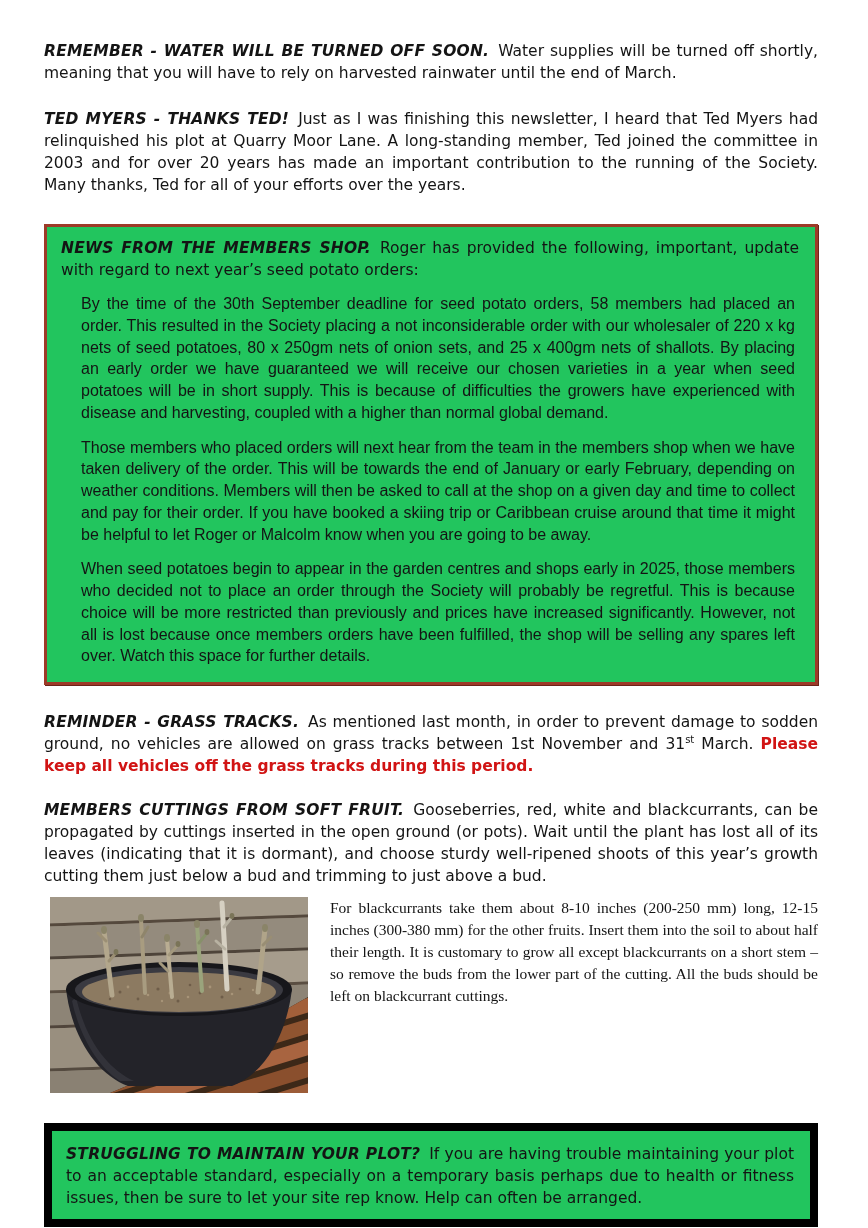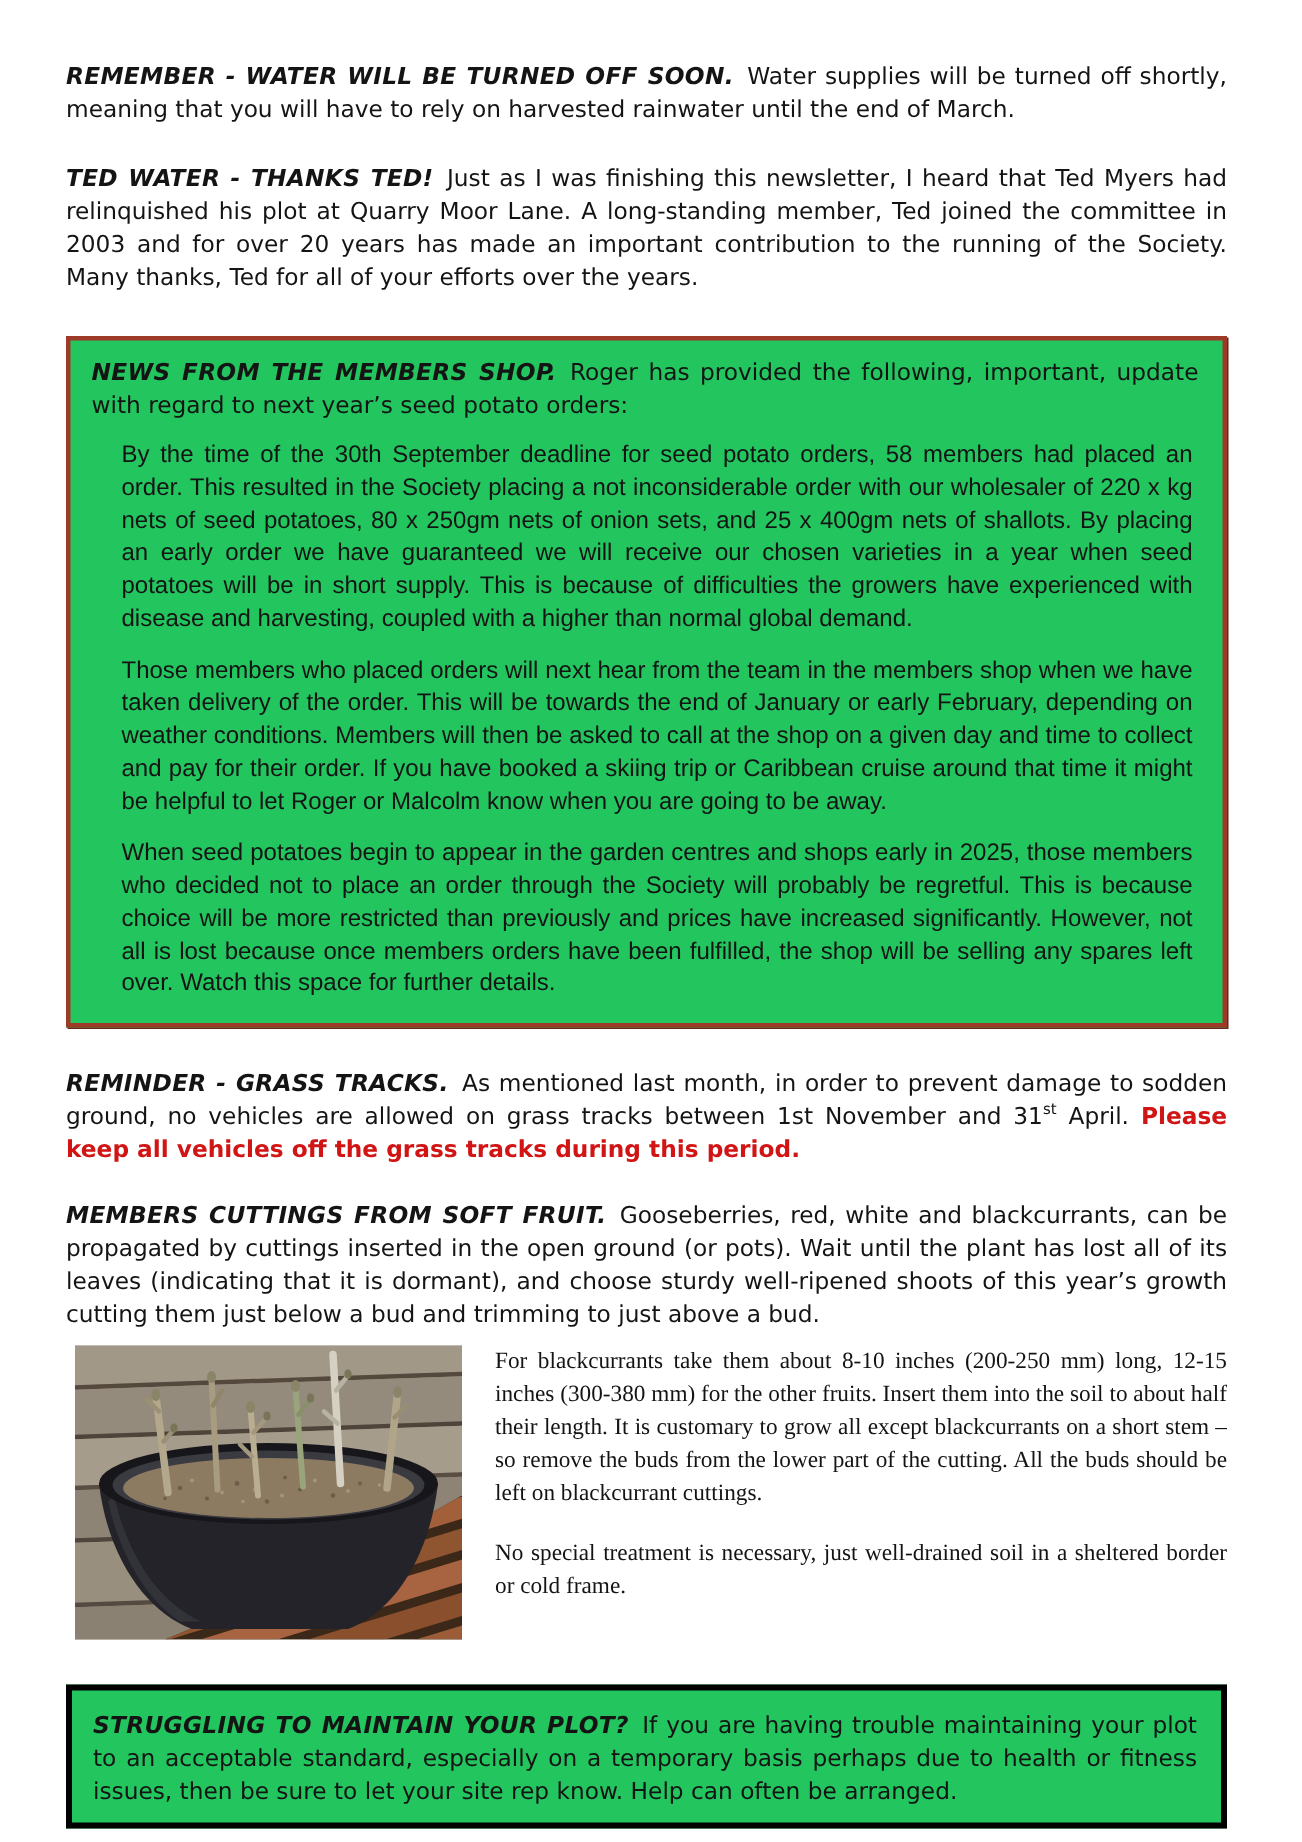--- a/index.html
+++ b/index.html
@@ -31,21 +31,21 @@
     padding:10px 16px 2px 14px;
   }
   .news-box .intro{margin-bottom:12px;}
   .news-box .inner{
     font-family:"Liberation Sans",sans-serif;
     font-size:16px;line-height:1.36;
     margin:0 4px 13px 20px;
     text-align:justify;
   }
   .struggling-box{
-    border:4px solid #000000;
+    border:8px solid #000000;
     padding:12px 16px 10px 14px;
   }
   .struggling-box .para{margin:0;}
   
   .warning{color:#d11414;font-weight:bold;}
   sup{font-size:10px;line-height:0;}
   
   .photo-row{display:flex;gap:22px;margin:0 0 30px 6px;}
   .photo{width:258px;height:196px;flex:0 0 auto;}
   .photo svg{display:block;}
@@ -57,34 +57,34 @@
 </head>
 <body>
 
 <div class="page">
 
   <p class="para">
     <span class="hrun">REMEMBER - WATER WILL BE TURNED OFF SOON.</span><span>Water supplies will be turned off shortly, meaning that you will have to rely on harvested rainwater until the end of March.</span>
   </p>
 
   <p class="para tight">
-    <span class="hrun">TED WATER - THANKS TED!</span><span>Just as I was finishing this newsletter, I heard that Ted Myers had relinquished his plot at Quarry Moor Lane.  A long-standing member, Ted joined the committee in 2003 and for over 20 years has made an important contribution to the running of the Society.  Many thanks, Ted for all of your efforts over the years.</span>
+    <span class="hrun">TED MYERS - THANKS TED!</span><span>Just as I was finishing this newsletter, I heard that Ted Myers had relinquished his plot at Quarry Moor Lane.  A long-standing member, Ted joined the committee in 2003 and for over 20 years has made an important contribution to the running of the Society.  Many thanks, Ted for all of your efforts over the years.</span>
   </p>
 
   <div class="box news-box">
     <p class="para intro">
       <span class="hrun">NEWS FROM THE MEMBERS SHOP.</span><span>Roger has provided the following, important, update with regard to next year’s seed potato orders:</span>
     </p>
     <p class="inner">By the time of the 30th September deadline for seed potato orders, 58 members had placed an order.  This resulted in the Society placing a not inconsiderable order with our wholesaler of 220 x kg nets of seed potatoes, 80 x 250gm nets of onion sets, and 25 x 400gm nets of shallots.  By placing an early order we have guaranteed we will receive our chosen varieties in a year when seed potatoes will be in short supply.  This is because of difficulties the growers have experienced with disease and harvesting, coupled with a higher than normal global demand.</p>
     <p class="inner">Those members who placed orders will next hear from the team in the members shop when we have taken delivery of the order.  This will be towards the end of January or early February, depending on weather conditions.  Members will then be asked to call at the shop on a given day and time to collect and pay for their order.  If you have booked a skiing trip or Caribbean cruise around that time it might be helpful to let Roger or Malcolm know when you are going to be away.</p>
     <p class="inner">When seed potatoes begin to appear in the garden centres and shops early in 2025, those members who decided not to place an order through the Society will probably be regretful.  This is because choice will be more restricted than previously and prices have increased significantly.  However, not all is lost because once members orders have been fulfilled, the shop will be selling any spares left over.  Watch this space for further details.</p>
   </div>
 
   <p class="para" style="margin-bottom:22px;">
-    <span class="hrun">REMINDER - GRASS TRACKS.</span><span>As mentioned last month, in order to prevent damage to sodden ground, no vehicles are allowed on grass tracks between 1st November and 31</span><sup>st</sup><span> April.</span>
+    <span class="hrun">REMINDER - GRASS TRACKS.</span><span>As mentioned last month, in order to prevent damage to sodden ground, no vehicles are allowed on grass tracks between 1st November and 31</span><sup>st</sup><span> March.</span>
     <span class="warning">Please keep all vehicles off the grass tracks during this period.</span>
   </p>
 
   <p class="para hardwood">
     <span class="hrun">MEMBERS CUTTINGS FROM SOFT FRUIT.</span><span>Gooseberries, red, white and blackcurrants, can be propagated by cuttings inserted in the open ground (or pots).  Wait until the plant has lost all of its leaves (indicating that it is dormant), and choose sturdy well-ripened shoots of this year’s growth cutting them just below a bud and trimming to just above a bud.</span>
   </p>
 
   <div class="photo-row">
     <div class="photo" title="Black plastic pot filled with soil holding several leafless hardwood cuttings, in front of a grey wooden fence with a slatted wooden table at lower right">
       <svg width="258" height="196" viewBox="0 0 258 196">
@@ -180,21 +180,20 @@
             <ellipse cx="66" cy="55" rx="2.4" ry="3"></ellipse>
               <ellipse cx="128" cy="47" rx="2.4" ry="3"></ellipse>
             <ellipse cx="157" cy="35" rx="2.4" ry="3"></ellipse>
               <ellipse cx="182" cy="19" rx="2.4" ry="3"></ellipse>
           </g>
         </g>
       </svg>
     </div>
     <div class="photo-text">
       <p class="para">For blackcurrants take them about 8-10 inches (200-250 mm) long, 12-15 inches (300-380 mm) for the other fruits.  Insert them into the soil to about half their length.  It is customary to grow all except blackcurrants on a short stem – so remove the buds from the lower part of the cutting.  All the buds should be left on blackcurrant cuttings.</p>
-      <p class="para">No special treatment is necessary, just well-drained soil in a sheltered border or cold frame.</p>
     </div>
   </div>
 
   <div class="box struggling-box">
     <p class="para">
       <span class="hrun">STRUGGLING TO MAINTAIN YOUR PLOT?</span><span>If you are having trouble maintaining your plot to an acceptable standard, especially on a temporary basis perhaps due to health or fitness issues, then be sure to let your site rep know.  Help can often be arranged.</span>
     </p>
   </div>
 
 </div>

